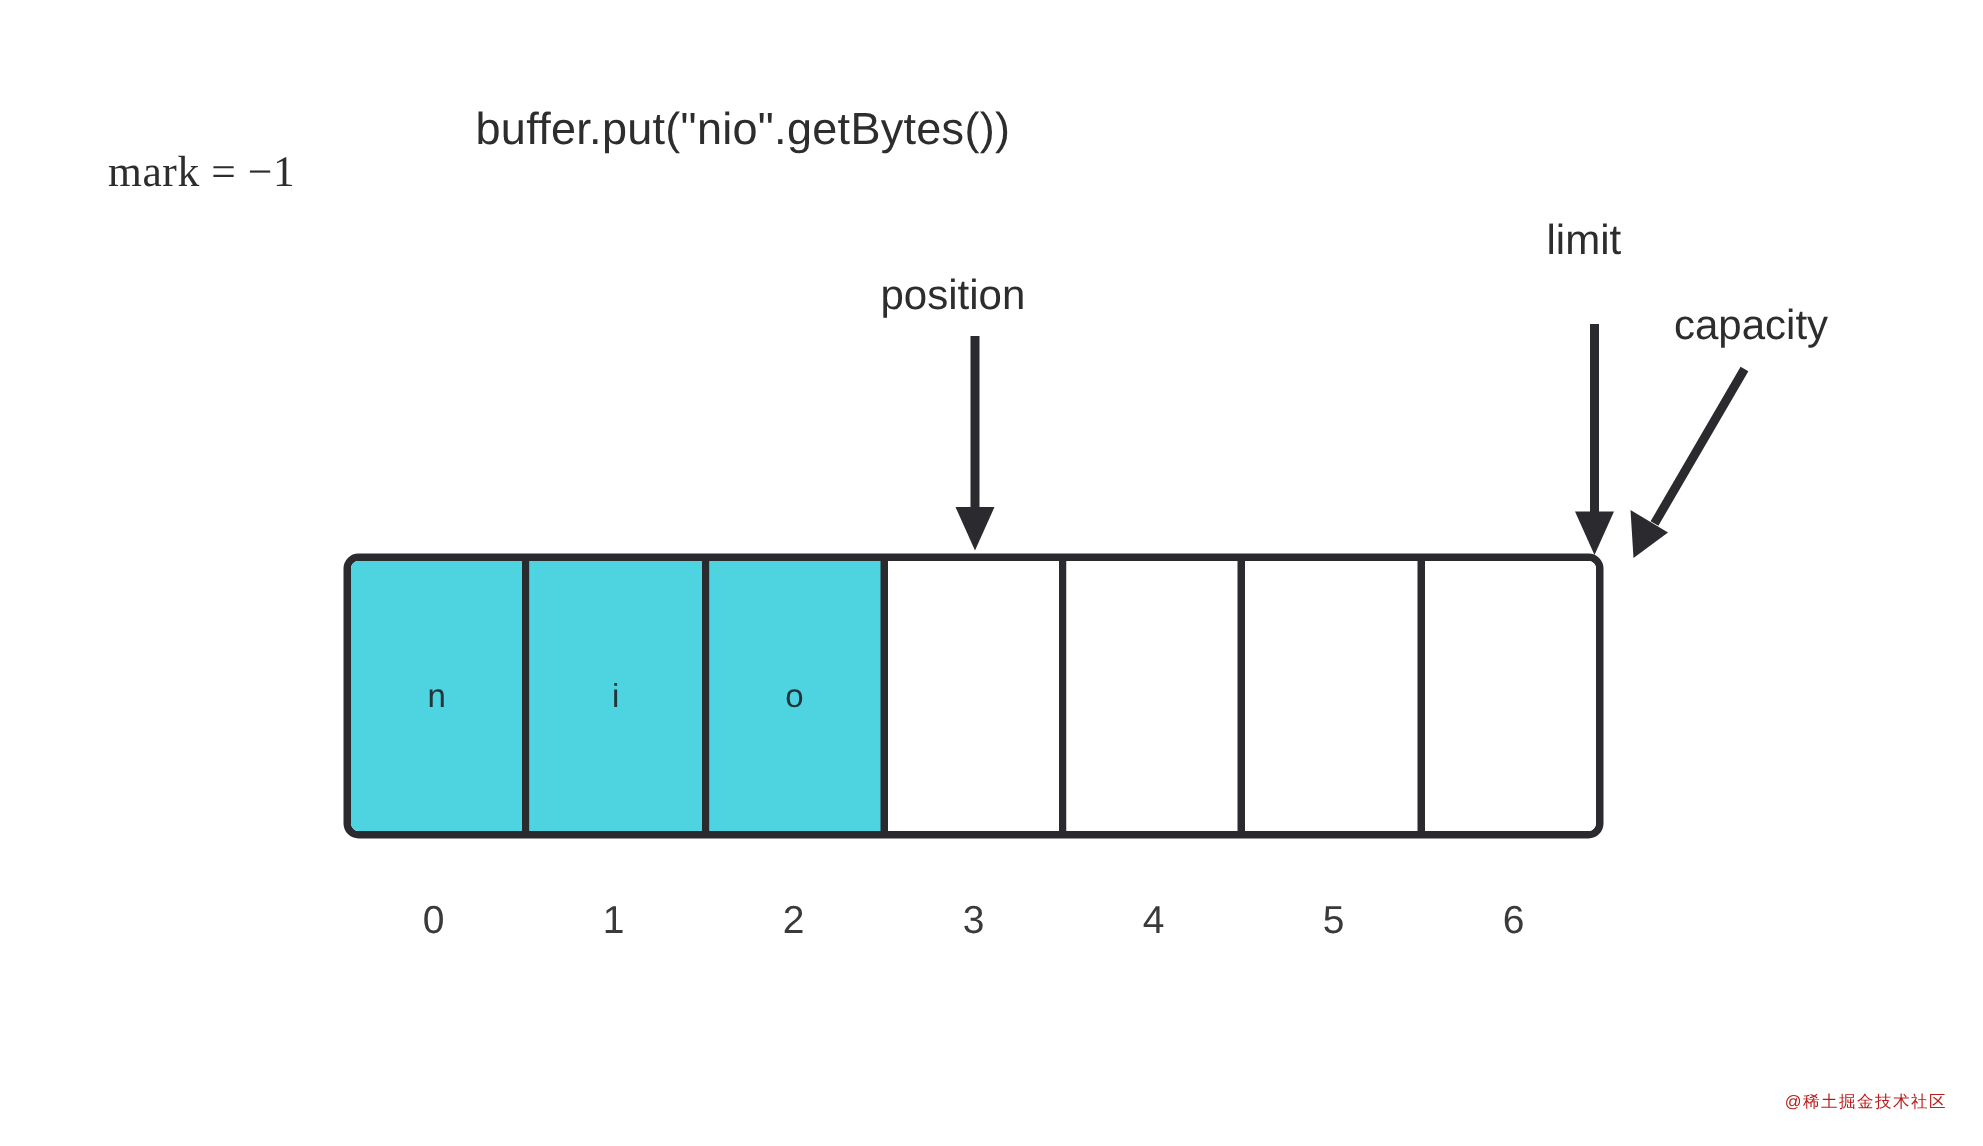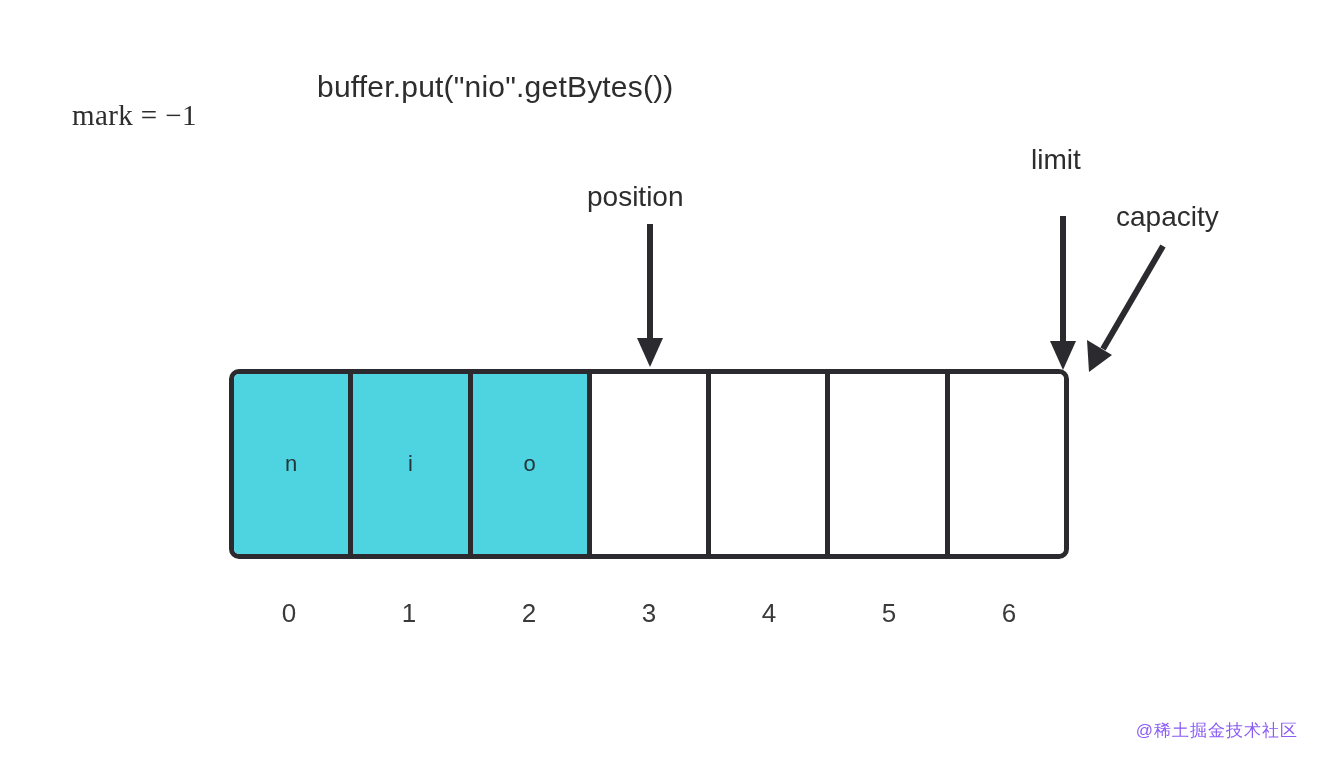--- a/index.html
+++ b/index.html
@@ -118,22 +118,22 @@
     font-size: 26px;
     color: #3a3a3a;
     line-height: 1;
   }
 
   
   #watermark {
     position: absolute;
     right: 24px;
     bottom: 22px;
-    font-size: 17px;
-    color: #8b5cf6;
+    font-size: 11px;
+    color: #b91c1c;
     letter-spacing: 1px;
     user-select: none;
   }
 </style>
 </head>
 <body>
 
 <div id="stage">
 
   <div class="label" id="mark-label">mark = −1</div>

